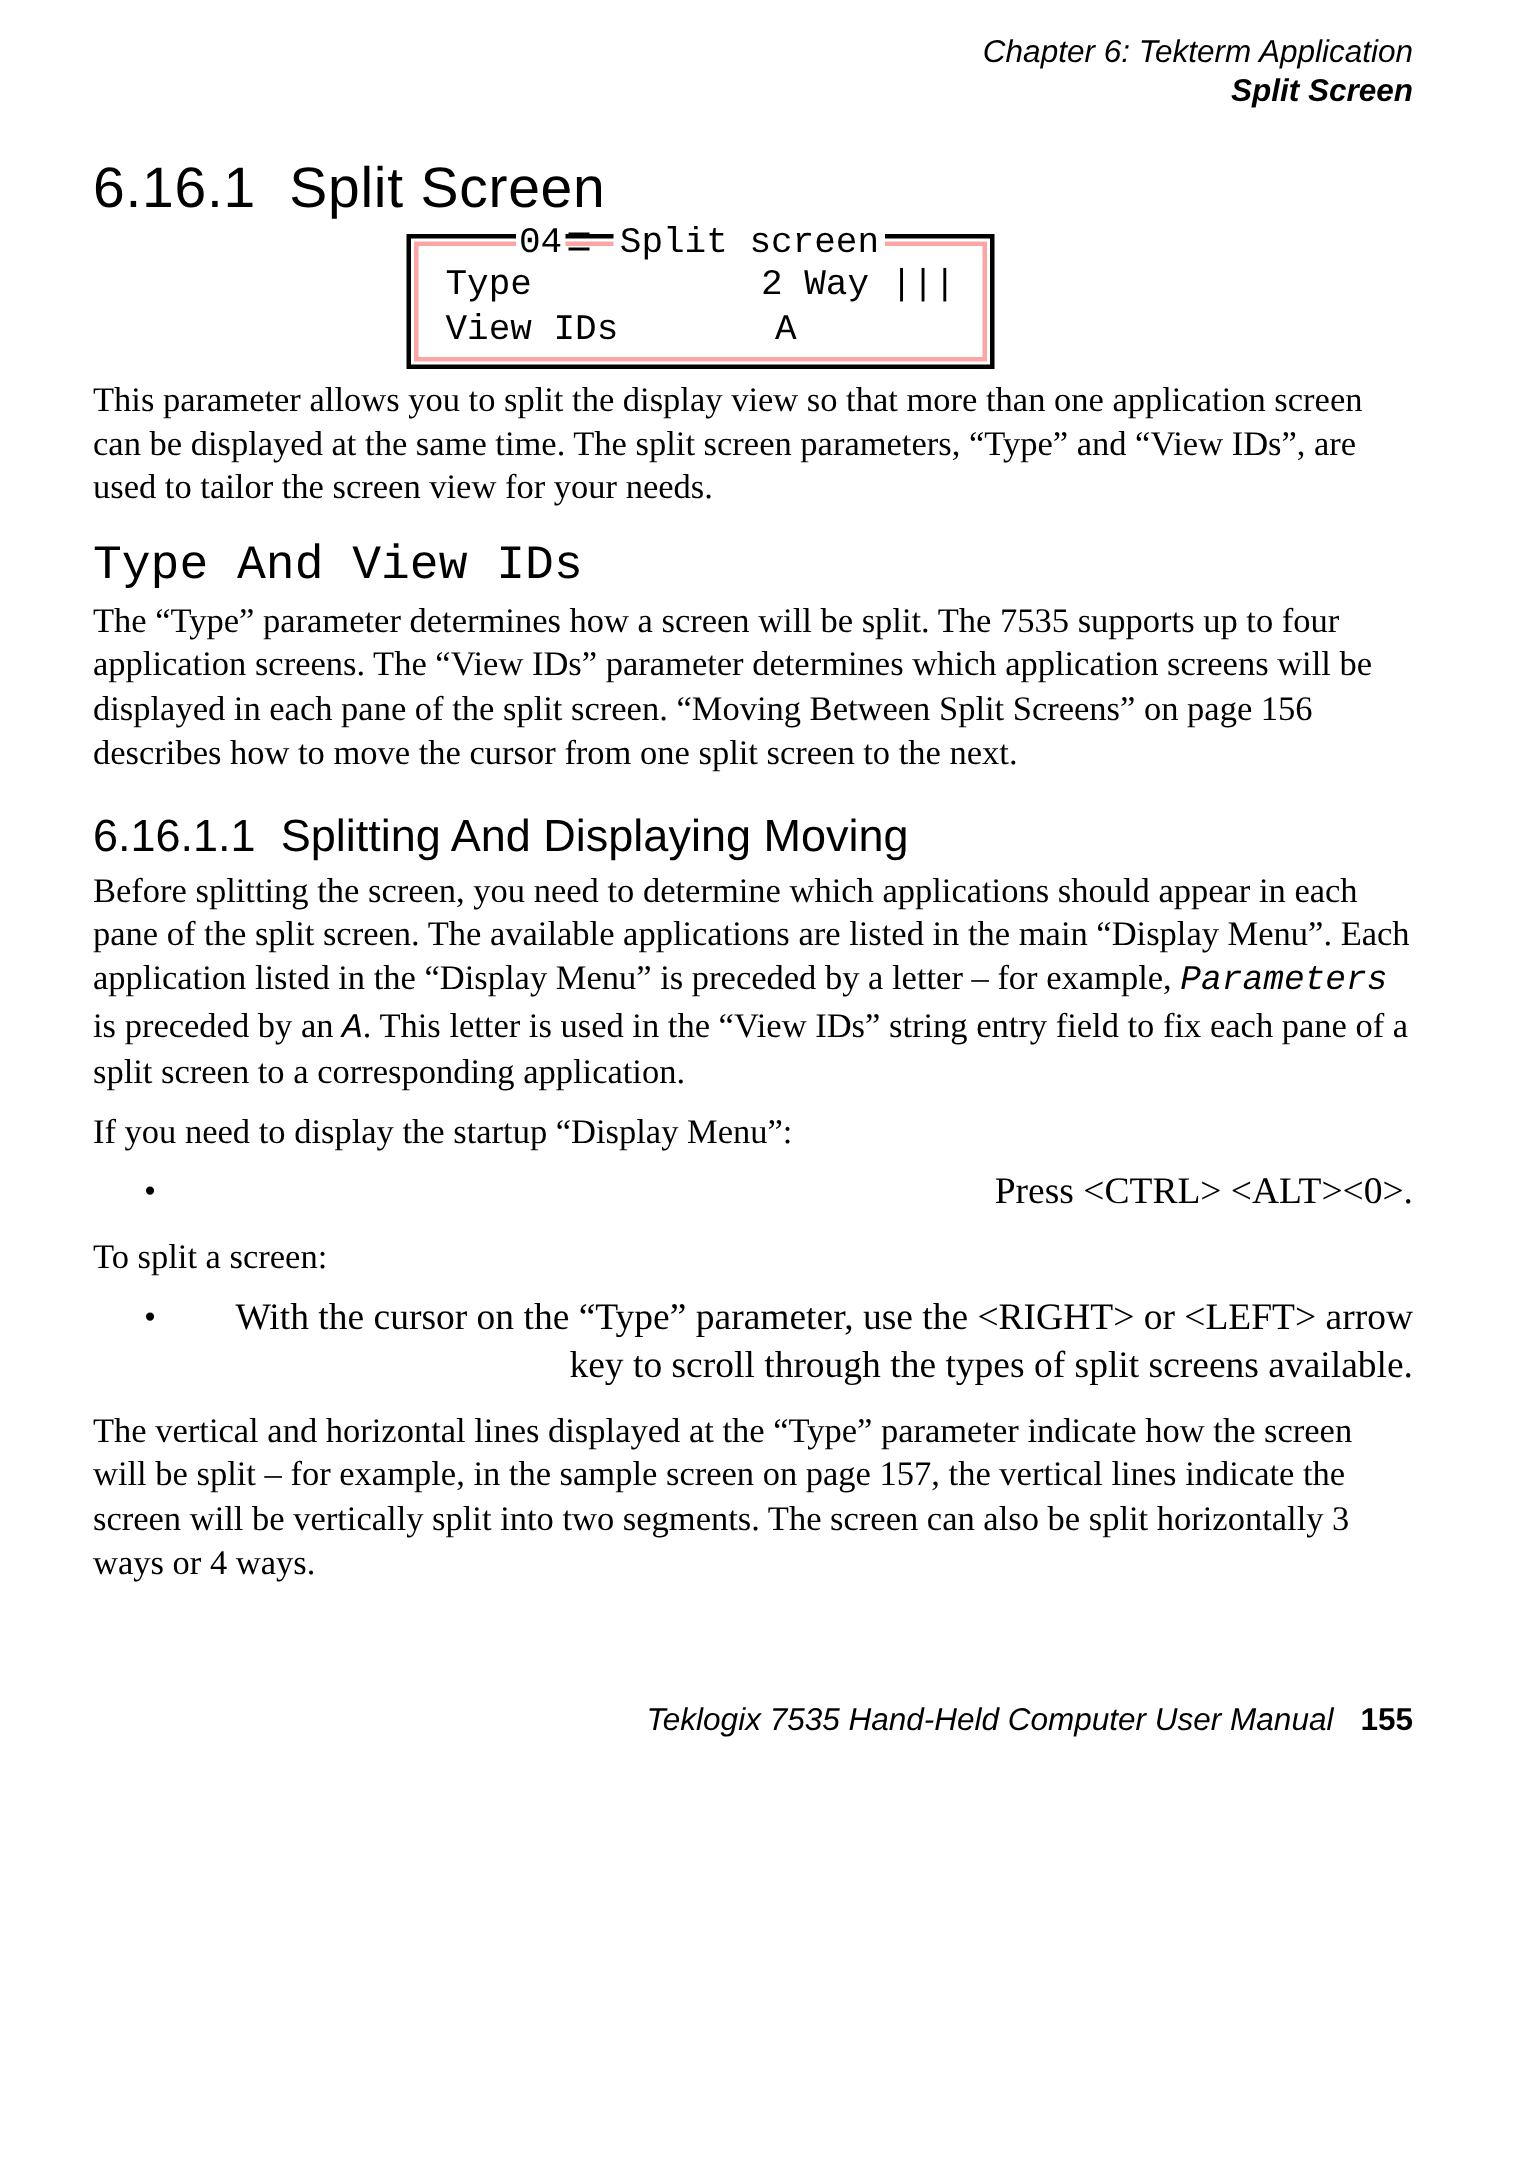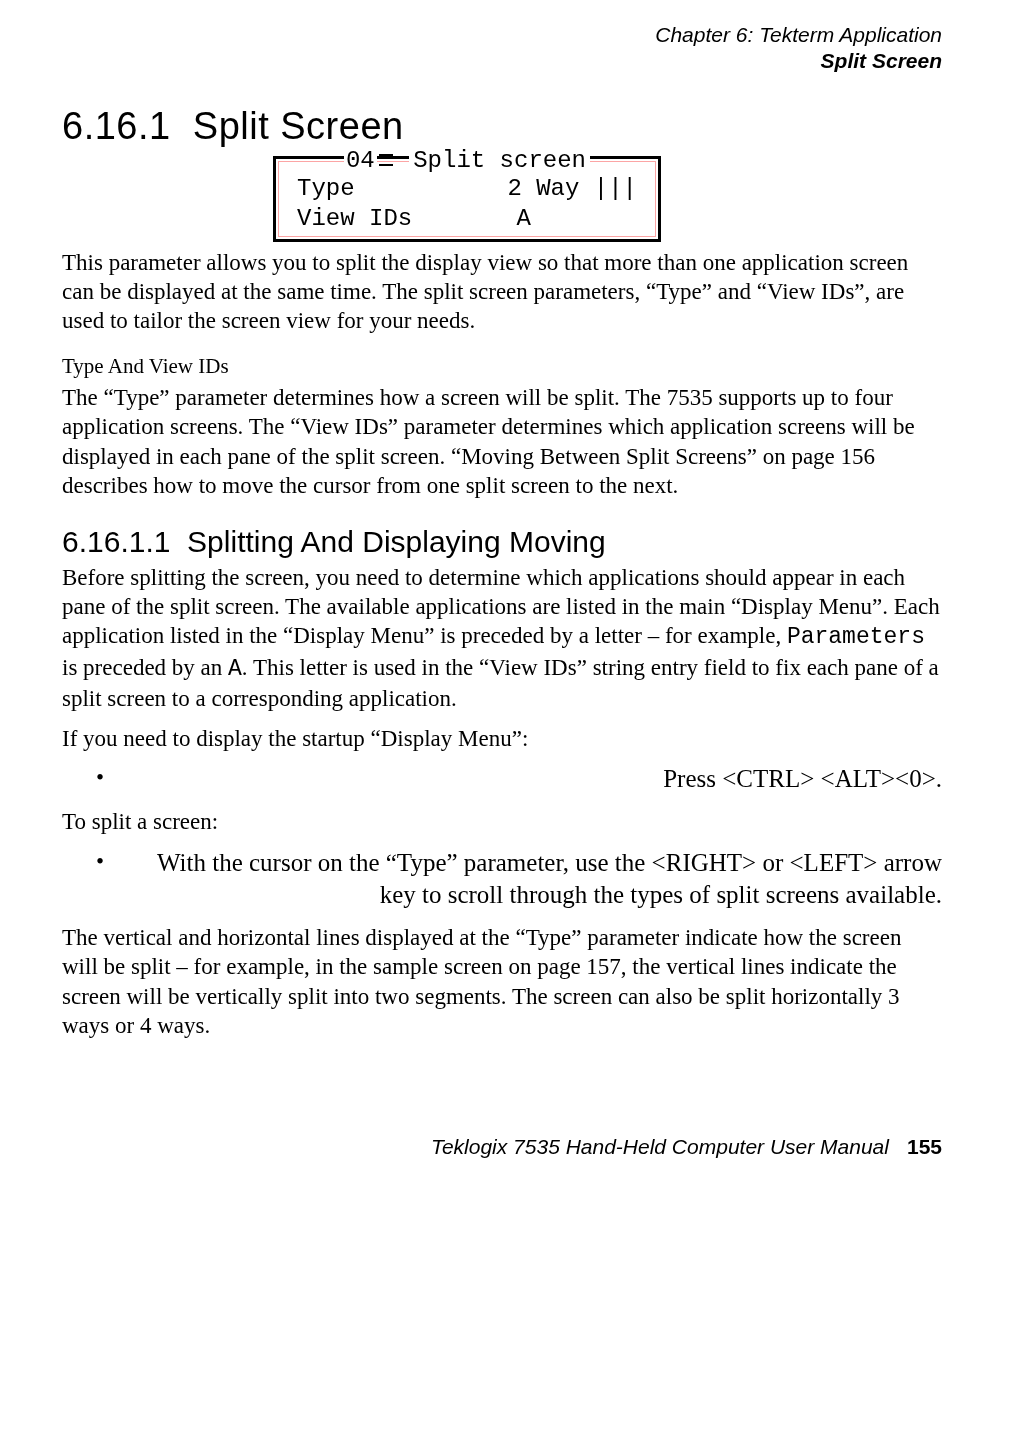--- a/index.html
+++ b/index.html
@@ -33,53 +33,54 @@
   }
   h2.section {
     font-family: "Arial Narrow", Arial, sans-serif;
     font-stretch: condensed;
     font-weight: normal;
     font-size: 38px;
     letter-spacing: 0.5px;
     margin: 18px 0 8px 0;
   }
   h3.subheading {
-    font-family: Liberation Serif, serif;
+    font-family: Liberation Mono, monospace;
     font-stretch: condensed;
     font-weight: normal;
-    font-size: 21px;
+    font-size: 32px;
     margin: 18px 0 2px 0;
   }
   h3.subsection {
     font-family: "Arial Narrow", Arial, sans-serif;
     font-stretch: condensed;
     font-weight: normal;
     font-size: 30px;
     margin: 24px 0 4px 0;
   }
   p.body {
     font-size: 23px;
     line-height: 1.28;
     margin: 4px 0 10px 0;
   }
   .mono {
     font-family: "Courier New", Courier, monospace;
+    font-style: italic;
   }
   .screen-box-wrap {
     display: flex;
     justify-content: center;
     margin: 6px 0 6px -70px;
   }
   .screen-box-outer {
     border: 3px solid #000;
     padding: 2px;
     display: inline-block;
   }
   .screen-box {
-    border: 1px solid #fca5a5;
+    border: 3px solid #fca5a5;
     position: relative;
     padding: 12px 18px 2px 18px;
     font-family: "Courier New", Courier, monospace;
     font-size: 24px;
     line-height: 1.25;
     min-width: 340px;
   }
   .box-title {
     position: absolute;
     top: -16px;

